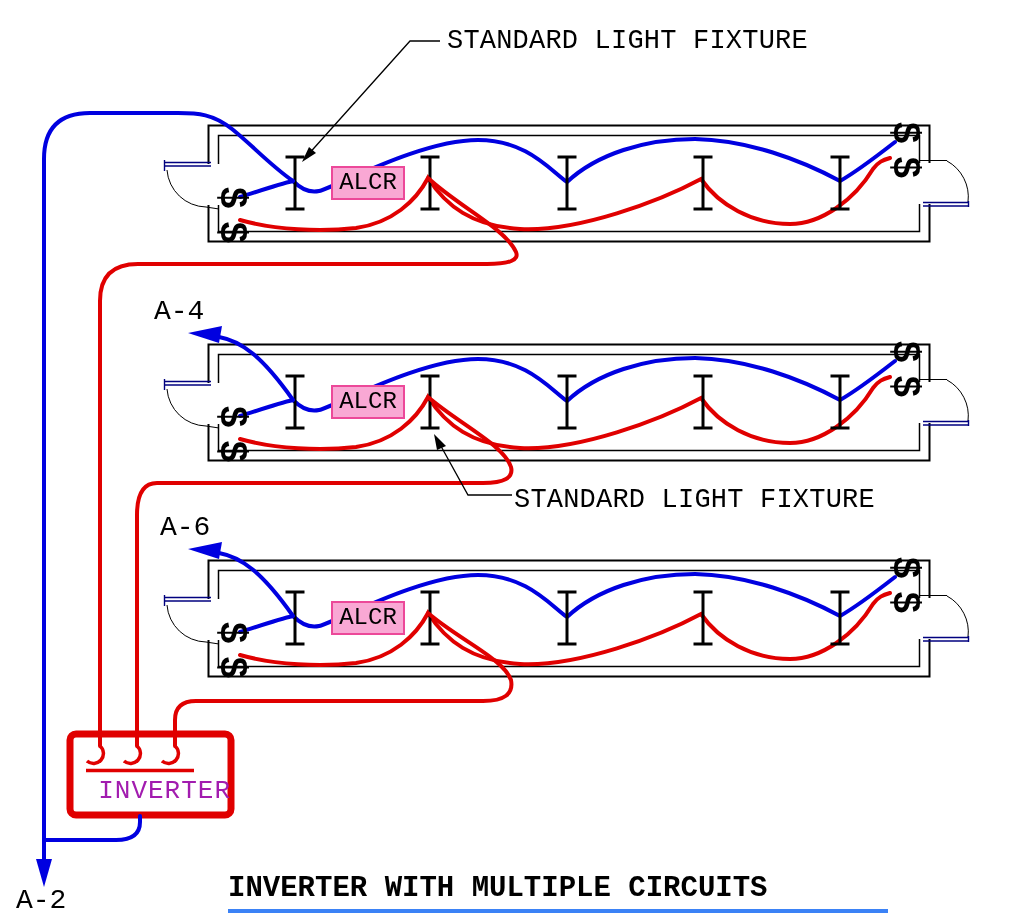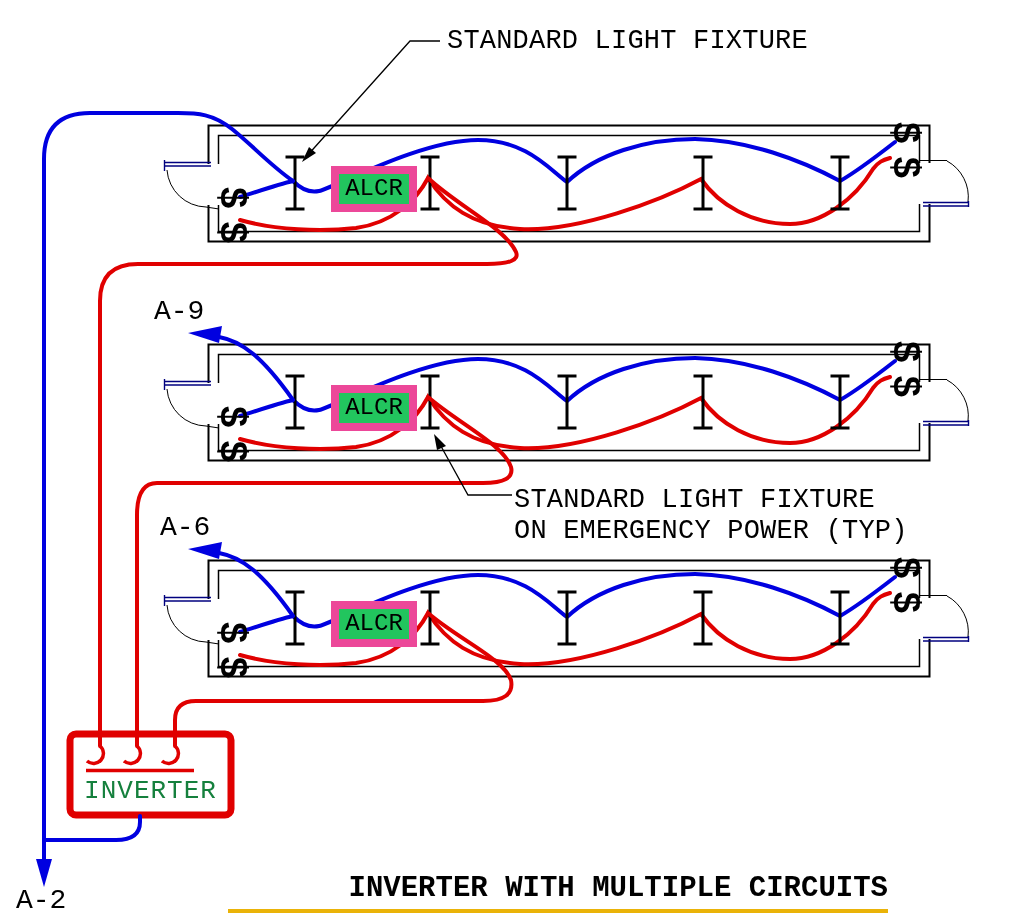--- a/index.html
+++ b/index.html
@@ -2,27 +2,27 @@
 <html><head>
 <meta charset="utf-8">
 <style>
   html,body{margin:0;padding:0;background:#ffffff;}
   #canvas{position:relative;width:1024px;height:917px;background:#ffffff;overflow:hidden;
           font-family:Liberation Mono, monospace;color:#000;margin-top:13px;}
   #linework{position:absolute;left:0;top:0;}
   .txt{position:absolute;white-space:nowrap;}
   .callout{font-size:27px;line-height:31px;letter-spacing:0.2px;}
   .circ{font-size:28px;}
-  .alcr{width:70px;height:30px;border:8px solid #ec4899;background:#22c55e;
+  .alcr{width:70px;height:30px;border:2px solid #ec4899;background:#f9a8d4;
         text-align:center;line-height:30px;font-size:24px;}
   .sw{width:84px;height:34px;text-align:center;transform:rotate(90deg);
       font-size:38px;font-weight:bold;letter-spacing:12px;line-height:34px;}
-  #inverter-label{width:161px;text-align:center;font-size:26px;color:#15803d;letter-spacing:1px;}
-  #title{width:660px;text-align:right;font-size:29px;font-weight:bold;
-         border-bottom:4px solid #eab308;padding-bottom:4px;letter-spacing:0px;}
+  #inverter-label{width:161px;text-align:right;font-size:26px;color:#a21caf;letter-spacing:1px;}
+  #title{width:660px;text-align:left;font-size:29px;font-weight:bold;
+         border-bottom:4px solid #3b82f6;padding-bottom:4px;letter-spacing:0px;}
 </style>
 </head>
 <body>
 
 <div id="canvas">
 
 <svg id="linework" width="1024" height="917" viewBox="0 0 1024 917">
   <defs>
     <g id="rowcore">
 
@@ -118,24 +118,23 @@
   <polygon points="302,149 309,134 316,140" fill="#000000"></polygon>
   <polygon points="434,421 446,433 437,437" fill="#000000"></polygon>
 </svg>
 
   <div class="txt callout" style="left:447px;top:13px;">
     <div>STANDARD LIGHT FIXTURE</div>
   </div>
 
   <div class="txt callout" style="left:514px;top:472px;">
     <div>STANDARD LIGHT FIXTURE</div>
-    <div>ON EMERGENCY POWER (TYP)</div>
   </div>
 
-  <div class="txt circ" style="left:154px;top:283px;">A-9</div>
+  <div class="txt circ" style="left:154px;top:283px;">A-4</div>
   <div class="txt circ" style="left:160px;top:499px;">A-6</div>
   <div class="txt circ" style="left:16px;top:872px;text-align:center;">A-2</div>
 
   <div class="txt alcr" style="left:331px;top:153px;">ALCR</div>
   <div class="txt alcr" style="left:331px;top:372px;">ALCR</div>
   <div class="txt alcr" style="left:331px;top:588px;">ALCR</div>
 
   <div class="txt sw" style="left:189px;top:191px;">$$</div>
   <div class="txt sw" style="left:862px;top:126px;">$$</div>
   <div class="txt sw" style="left:189px;top:410px;">$$</div>

